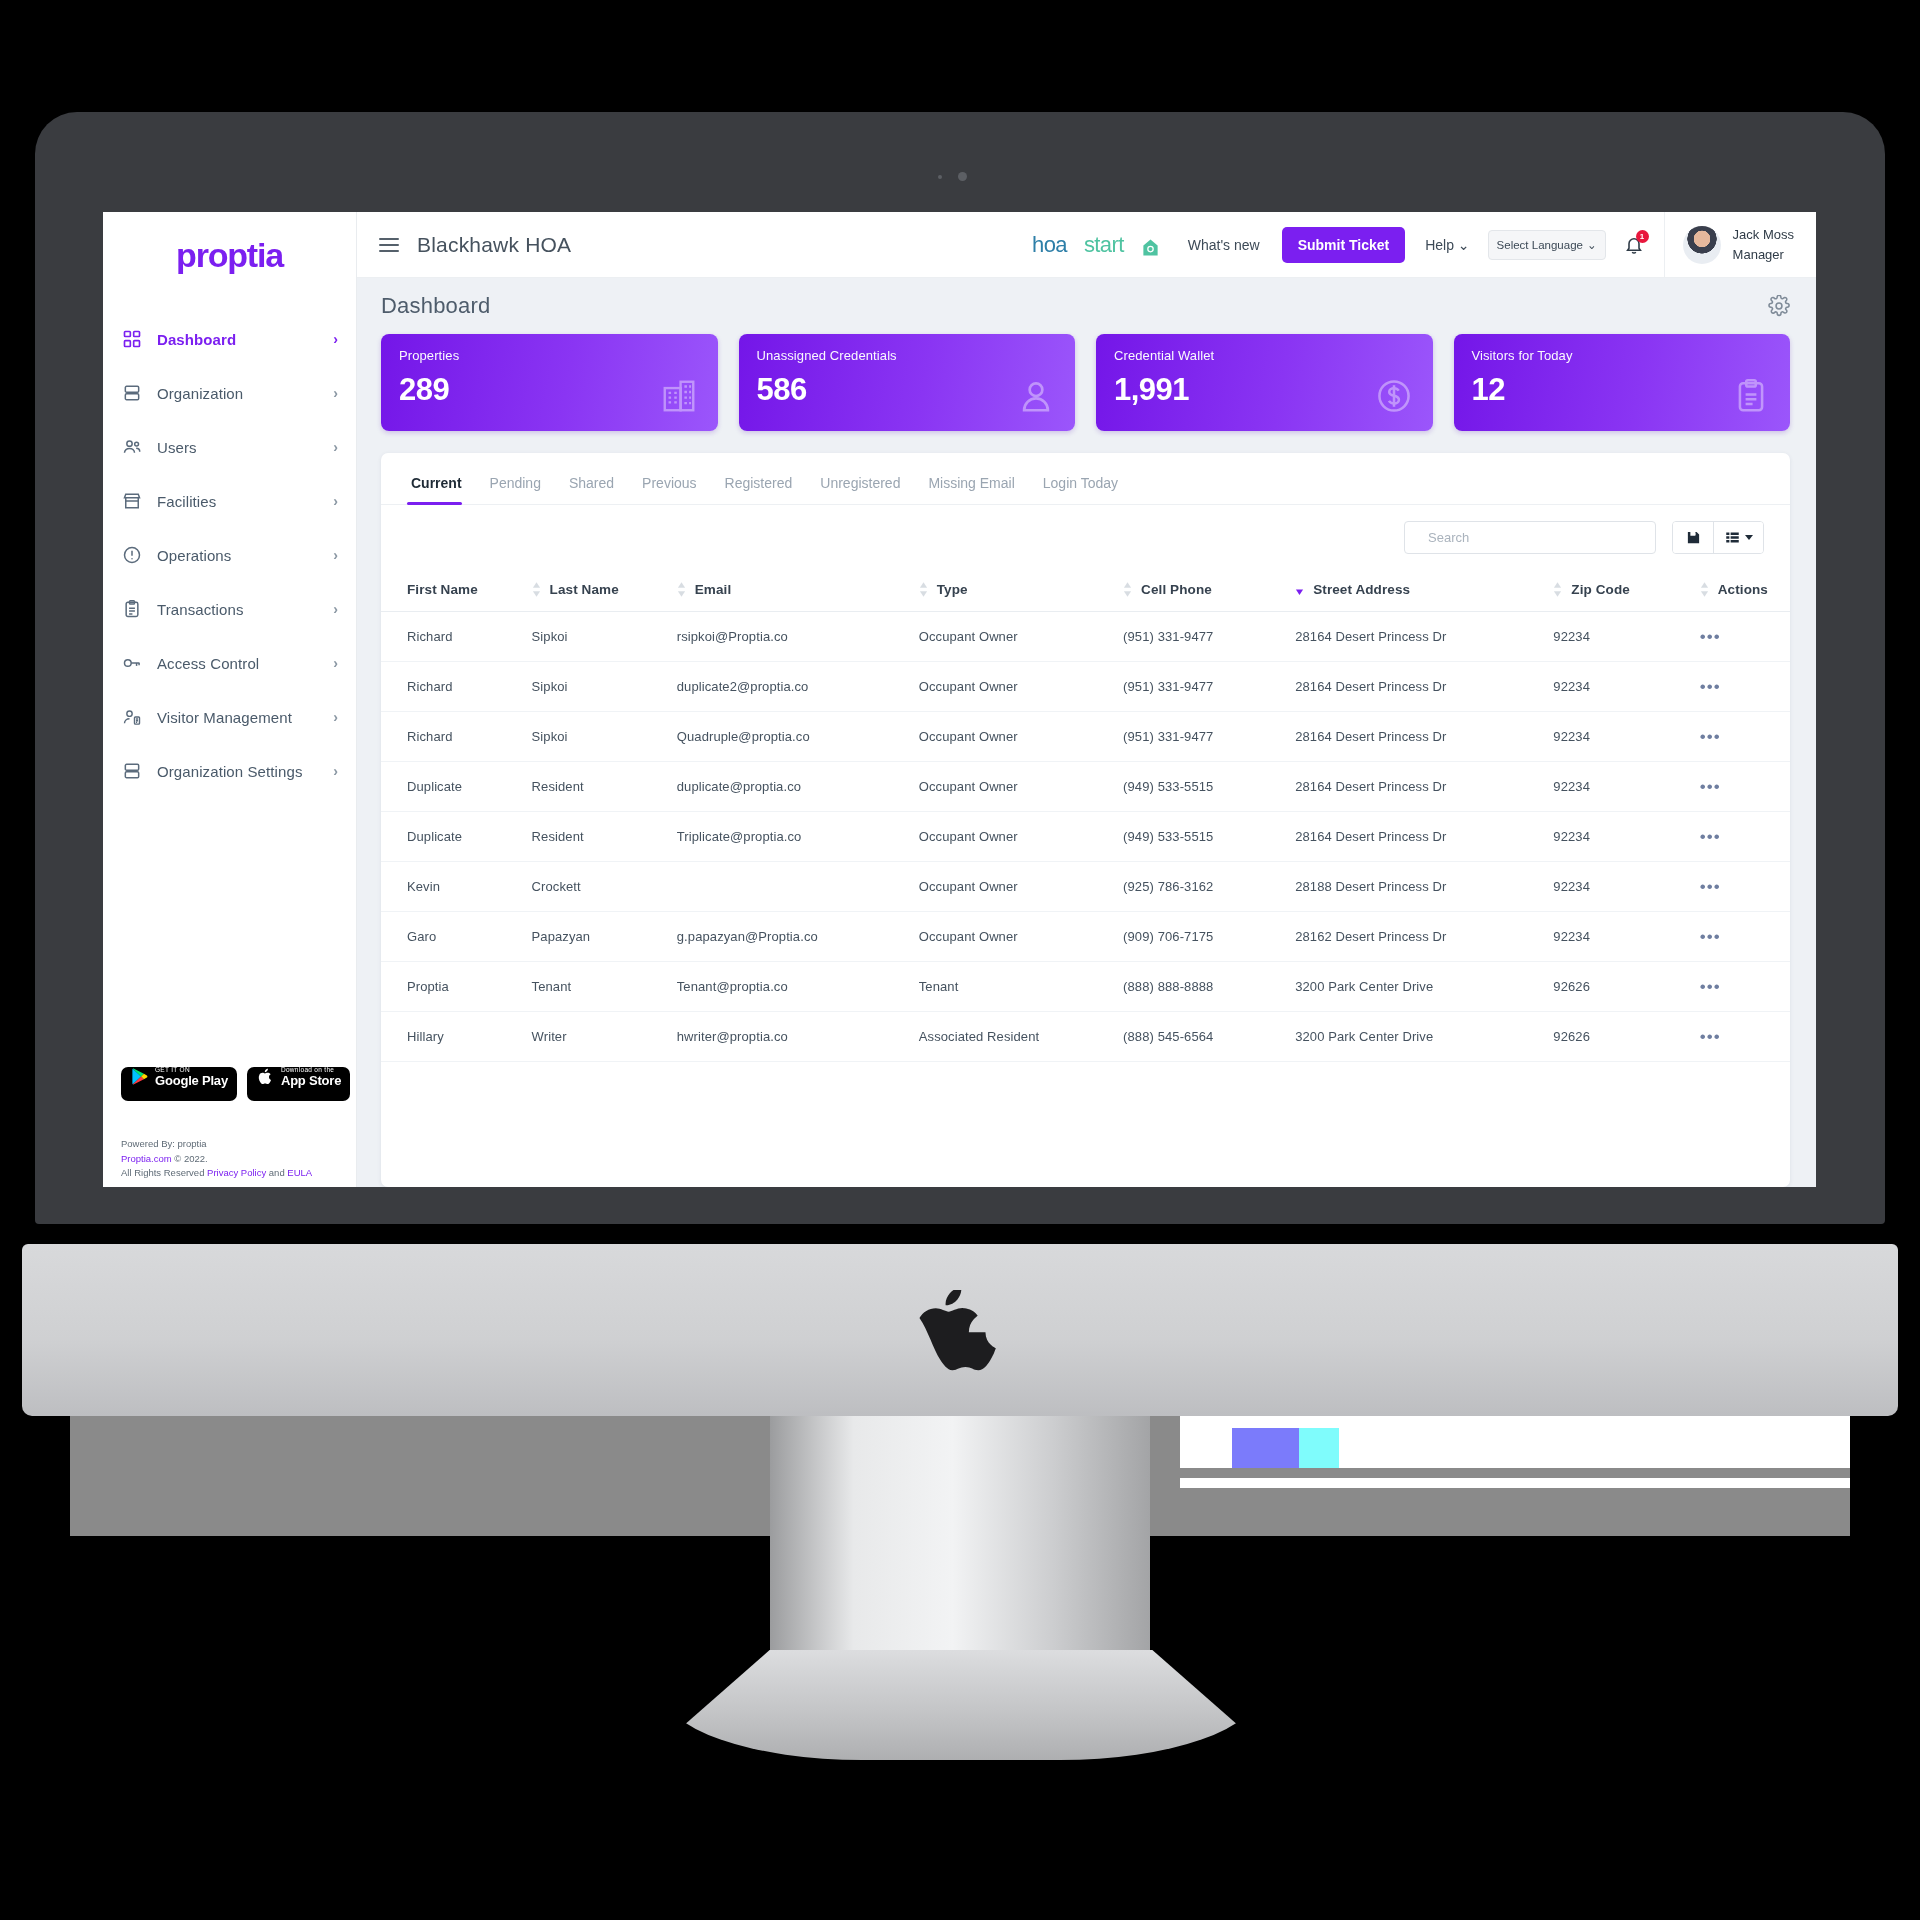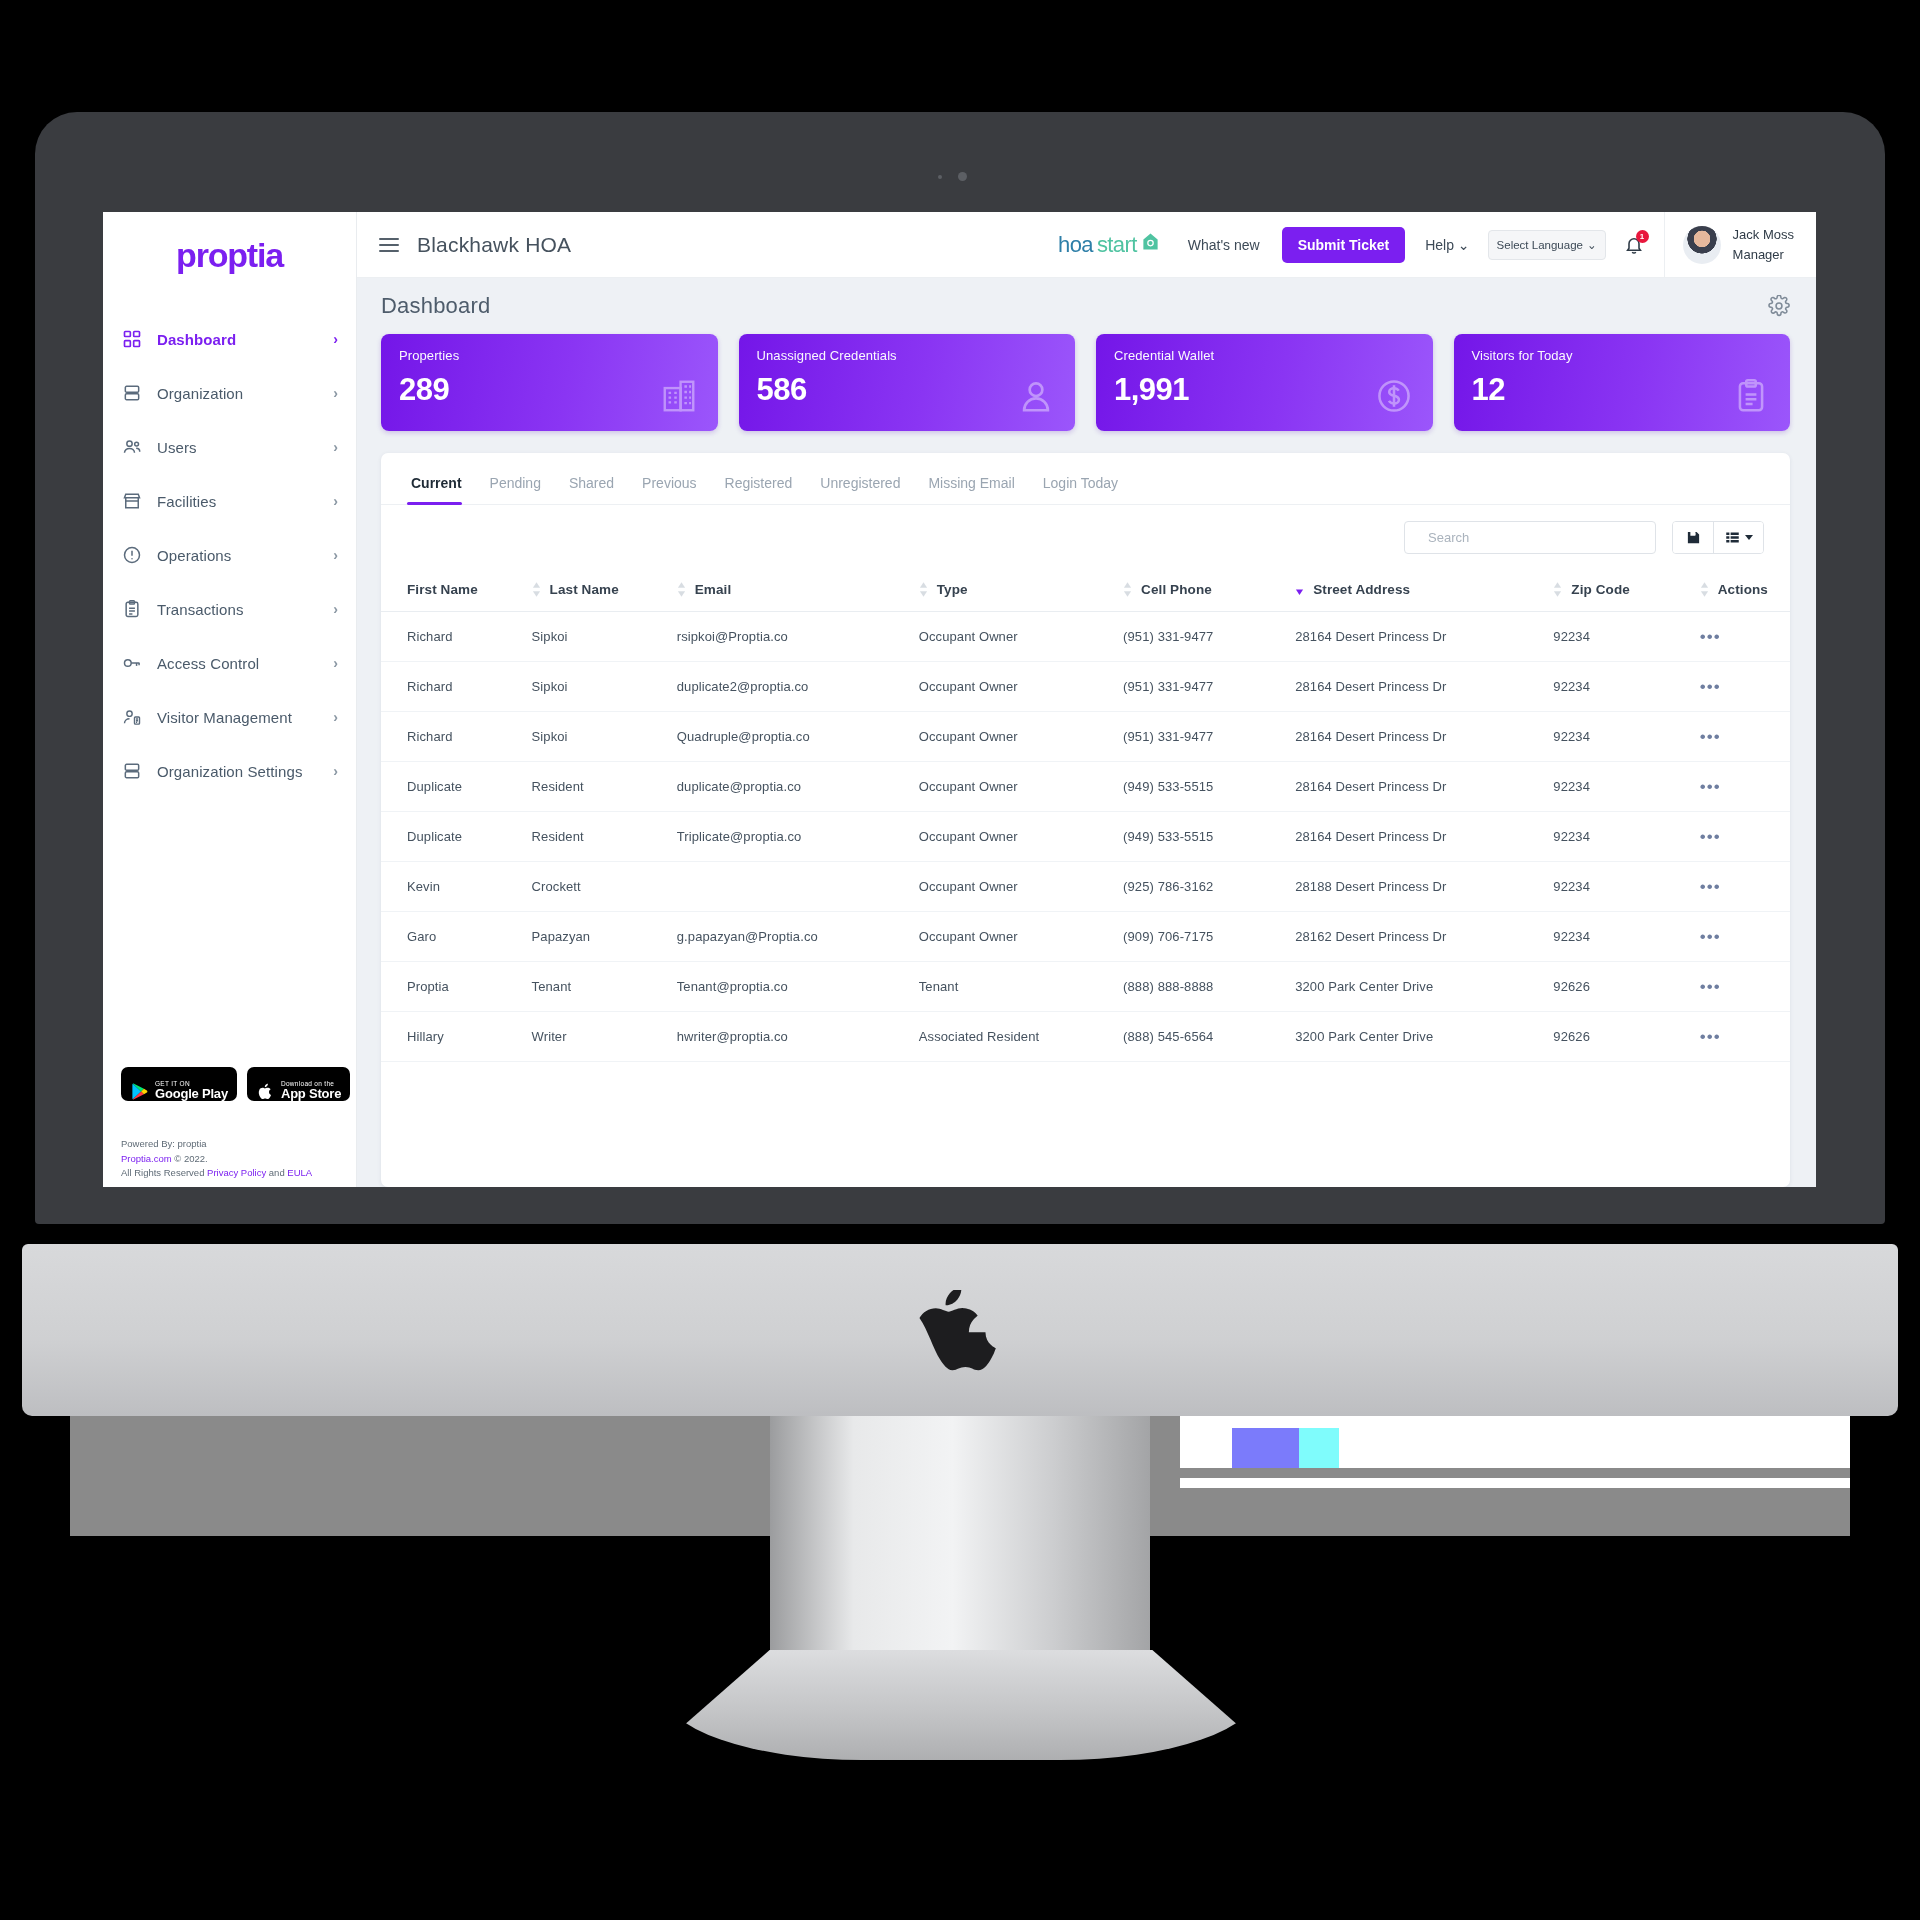--- a/index.html
+++ b/index.html
@@ -113,21 +113,21 @@
   .nav-item.active .nav-label { color:#7b1ff0; font-weight:600; }
   .nav-item.active .nav-ico { color:#7b1ff0; }
   .nav-item.active .nav-chev { color:#7b1ff0; }
 
   .store-badges {
     position:absolute; left: 18px; bottom: 86px;
     display:flex; gap: 10px;
   }
   .badge {
     background:#000; color:#fff; border-radius:7px;
-    height: 34px; display:flex; align-items:flex-end; gap:6px;
+    height: 34px; display:flex; align-items:flex-start; gap:6px;
     padding: 0 9px;
   }
   .badge .bi { width:19px; height:19px; flex:0 0 19px; }
   .badge-txt { line-height:1.05; }
   .badge-small { font-size: 6.5px; letter-spacing:.3px; display:block; }
   .badge-big { font-size: 13px; font-weight:700; display:block; letter-spacing:-.2px;}
 
   .side-footer {
     position:absolute; left:18px; bottom: 6px;
     font-size: 9.5px; line-height: 1.55; color:#5f6b76;
@@ -143,21 +143,21 @@
     padding: 0 0 0 22px;
     border-bottom:1px solid #eceff2;
     flex: 0 0 66px;
   }
   .hamburger { width:20px; height:14px; display:flex; flex-direction:column; justify-content:space-between; cursor:pointer; }
   .hamburger i { display:block; height:2px; background:#55606b; border-radius:2px; }
   .org-title { font-size: 21px; color:#46525e; margin-left:18px; letter-spacing:.2px; }
   .topbar-spacer { flex:1; }
 
   .hoastart {
-    display:flex; align-items:flex-start; gap:4px; margin-right:12px;
+    display:flex; align-items:flex-end; gap:17px; margin-right:12px;
   }
   .hoa-a { font-size:22px; color:#2e7fa8; letter-spacing:-.6px; font-weight:500; }
   .hoa-b { font-size:22px; color:#4fc3a1; letter-spacing:-.6px; font-weight:500; }
   .hoa-mark { width:19px; height:20px; }
   .whatsnew { font-size:14px; color:#3d4a57; margin-right: 22px; cursor:pointer;margin-left:16px; }
   .submit-ticket {
     background:#7b1ff0; color:#fff; border:none; border-radius:5px;
     font-size:14px; font-weight:600; padding: 10px 16px; cursor:pointer;
     font-family:"Liberation Sans",sans-serif;
   }

